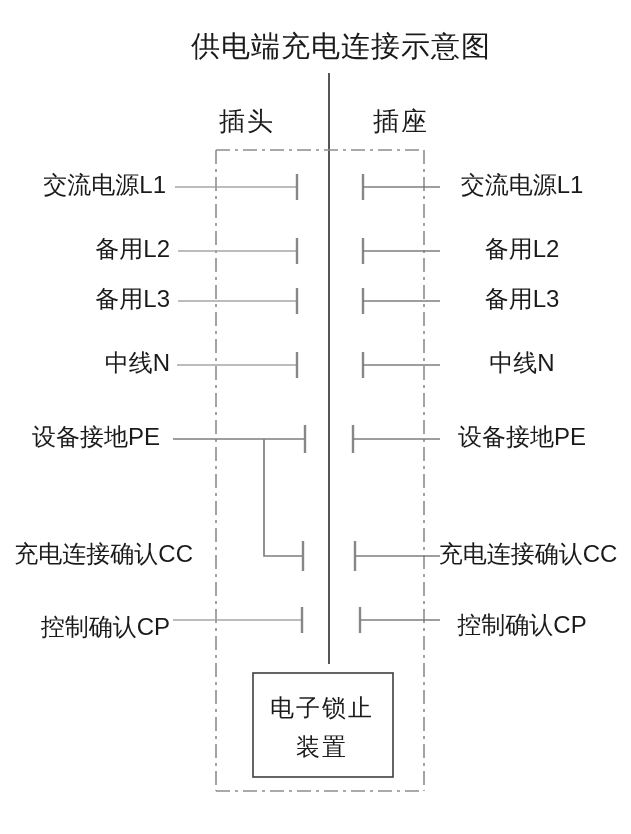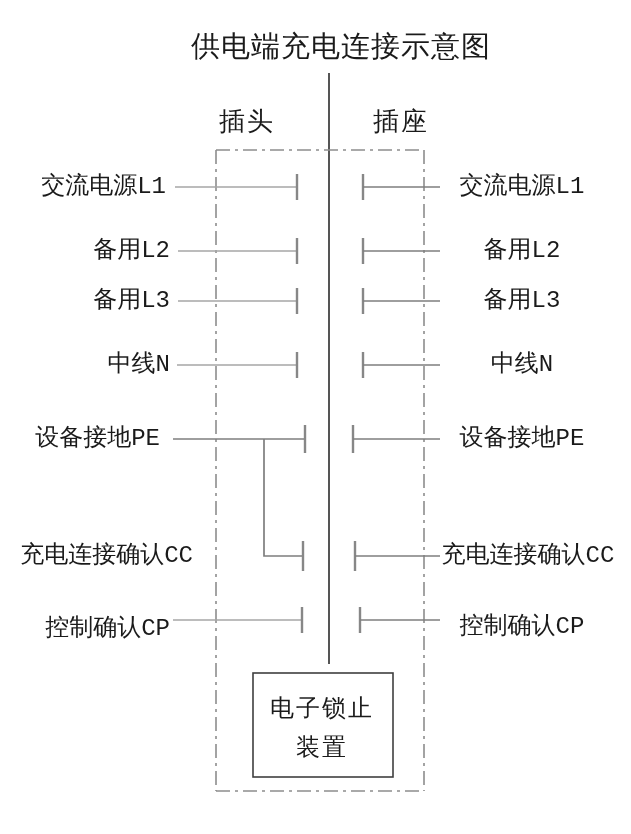--- a/index.html
+++ b/index.html
@@ -2,21 +2,21 @@
 <html style="--text: #1a1a1a; --wire: #7e7e7e; --wire-light: #a6a6a6; --tick: #878787; --center: #555555; --boundary: #8d8d8d; --lockbox: #3f3f3f;"><head>
 <meta charset="utf-8">
 <style>
   :root{
     --bg:#ffffff; --text:#1a1a1a; --wire:#7e7e7e; --wire-light:#a6a6a6;
     --tick:#878787; --center:#555555; --boundary:#8d8d8d; --lockbox:#3f3f3f;
   }
   html,body{margin:0;padding:0;background:var(--bg);}
   .stage{
     position:relative;width:631px;height:834px;background:var(--bg);
-    font-family:Liberation Mono, monospace;overflow:hidden;
+    font-family:Liberation Sans, sans-serif;overflow:hidden;
   }
   svg text{fill:var(--text);}
   .title-text{font-size:29px;letter-spacing:1px;}
   .header-text{font-size:26px;letter-spacing:2px;}
   .row-label{font-size:24px;}
   .lock-label{font-size:24px;letter-spacing:2px;}
   .wire{stroke:var(--wire);stroke-width:1.7;fill:none;}
   .wire-light{stroke:var(--wire-light);stroke-width:1.7;fill:none;}
   .tick{stroke:var(--tick);stroke-width:2.4;fill:none;}
   .center-line{stroke:var(--center);stroke-width:2;fill:none;}

